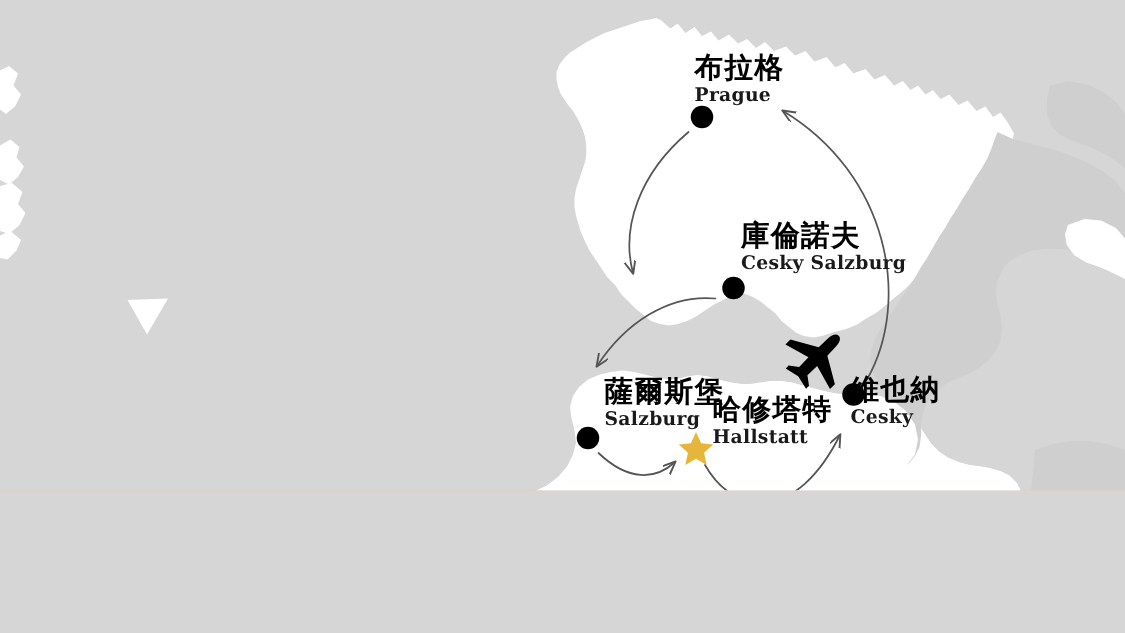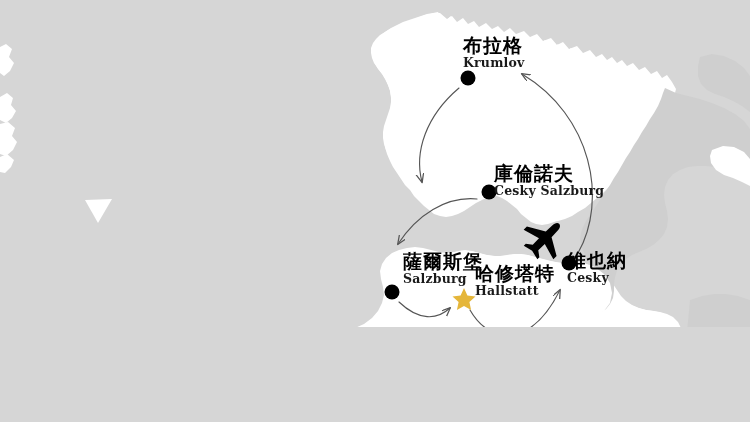--- a/index.html
+++ b/index.html
@@ -43,21 +43,21 @@
   .city-en {
     font-family: "DejaVu Serif", "Liberation Serif", serif;
     font-weight: 700;
     font-size: 12.5px;
     letter-spacing: 0.2px;
     color: #1a1a1a;
     display: block;
     margin-top: 2px;
   }
   .label-prague  { left: 463px; top: 36px;  }
-  .label-krumlov { left: 494px; top: 164px; }
+  .label-krumlov { left: 494px; top: 148px; }
   .label-vienna  { left: 567px; top: 251px; }
   .label-salzburg{ left: 403px; top: 252px; }
   .label-hallstatt{left: 475px; top: 264px; }
 </style>
 </head>
 <body>
 
 <div id="map-root">
 
   <svg id="map-svg" viewBox="0 0 750 422">
@@ -219,21 +219,21 @@
                L21,4.6 L21,9.2 L4.1,4.4 L3.9,13.4
                L9.6,17.6 L9.6,20.4 L0,18.2 L-9.6,20.4 L-9.6,17.6
                L-3.9,13.4 L-4.1,4.4 L-21,9.2 L-21,4.6
                L-4.1,-5.2 L-3.8,-13.6 C-3.6,-17.4 -2.4,-20 0,-20 Z"></path>
     </g>
 
   </svg>
 
   <div class="city-label label-prague">
     <span class="city-cn">布拉格</span>
-    <span class="city-en">Krumlov</span>
+    <span class="city-en">Prague</span>
   </div>
 
   <div class="city-label label-krumlov">
     <span class="city-cn">庫倫諾夫</span>
     <span class="city-en">Cesky Salzburg</span>
   </div>
 
   <div class="city-label label-vienna">
     <span class="city-cn">維也納</span>
     <span class="city-en">Cesky</span>

